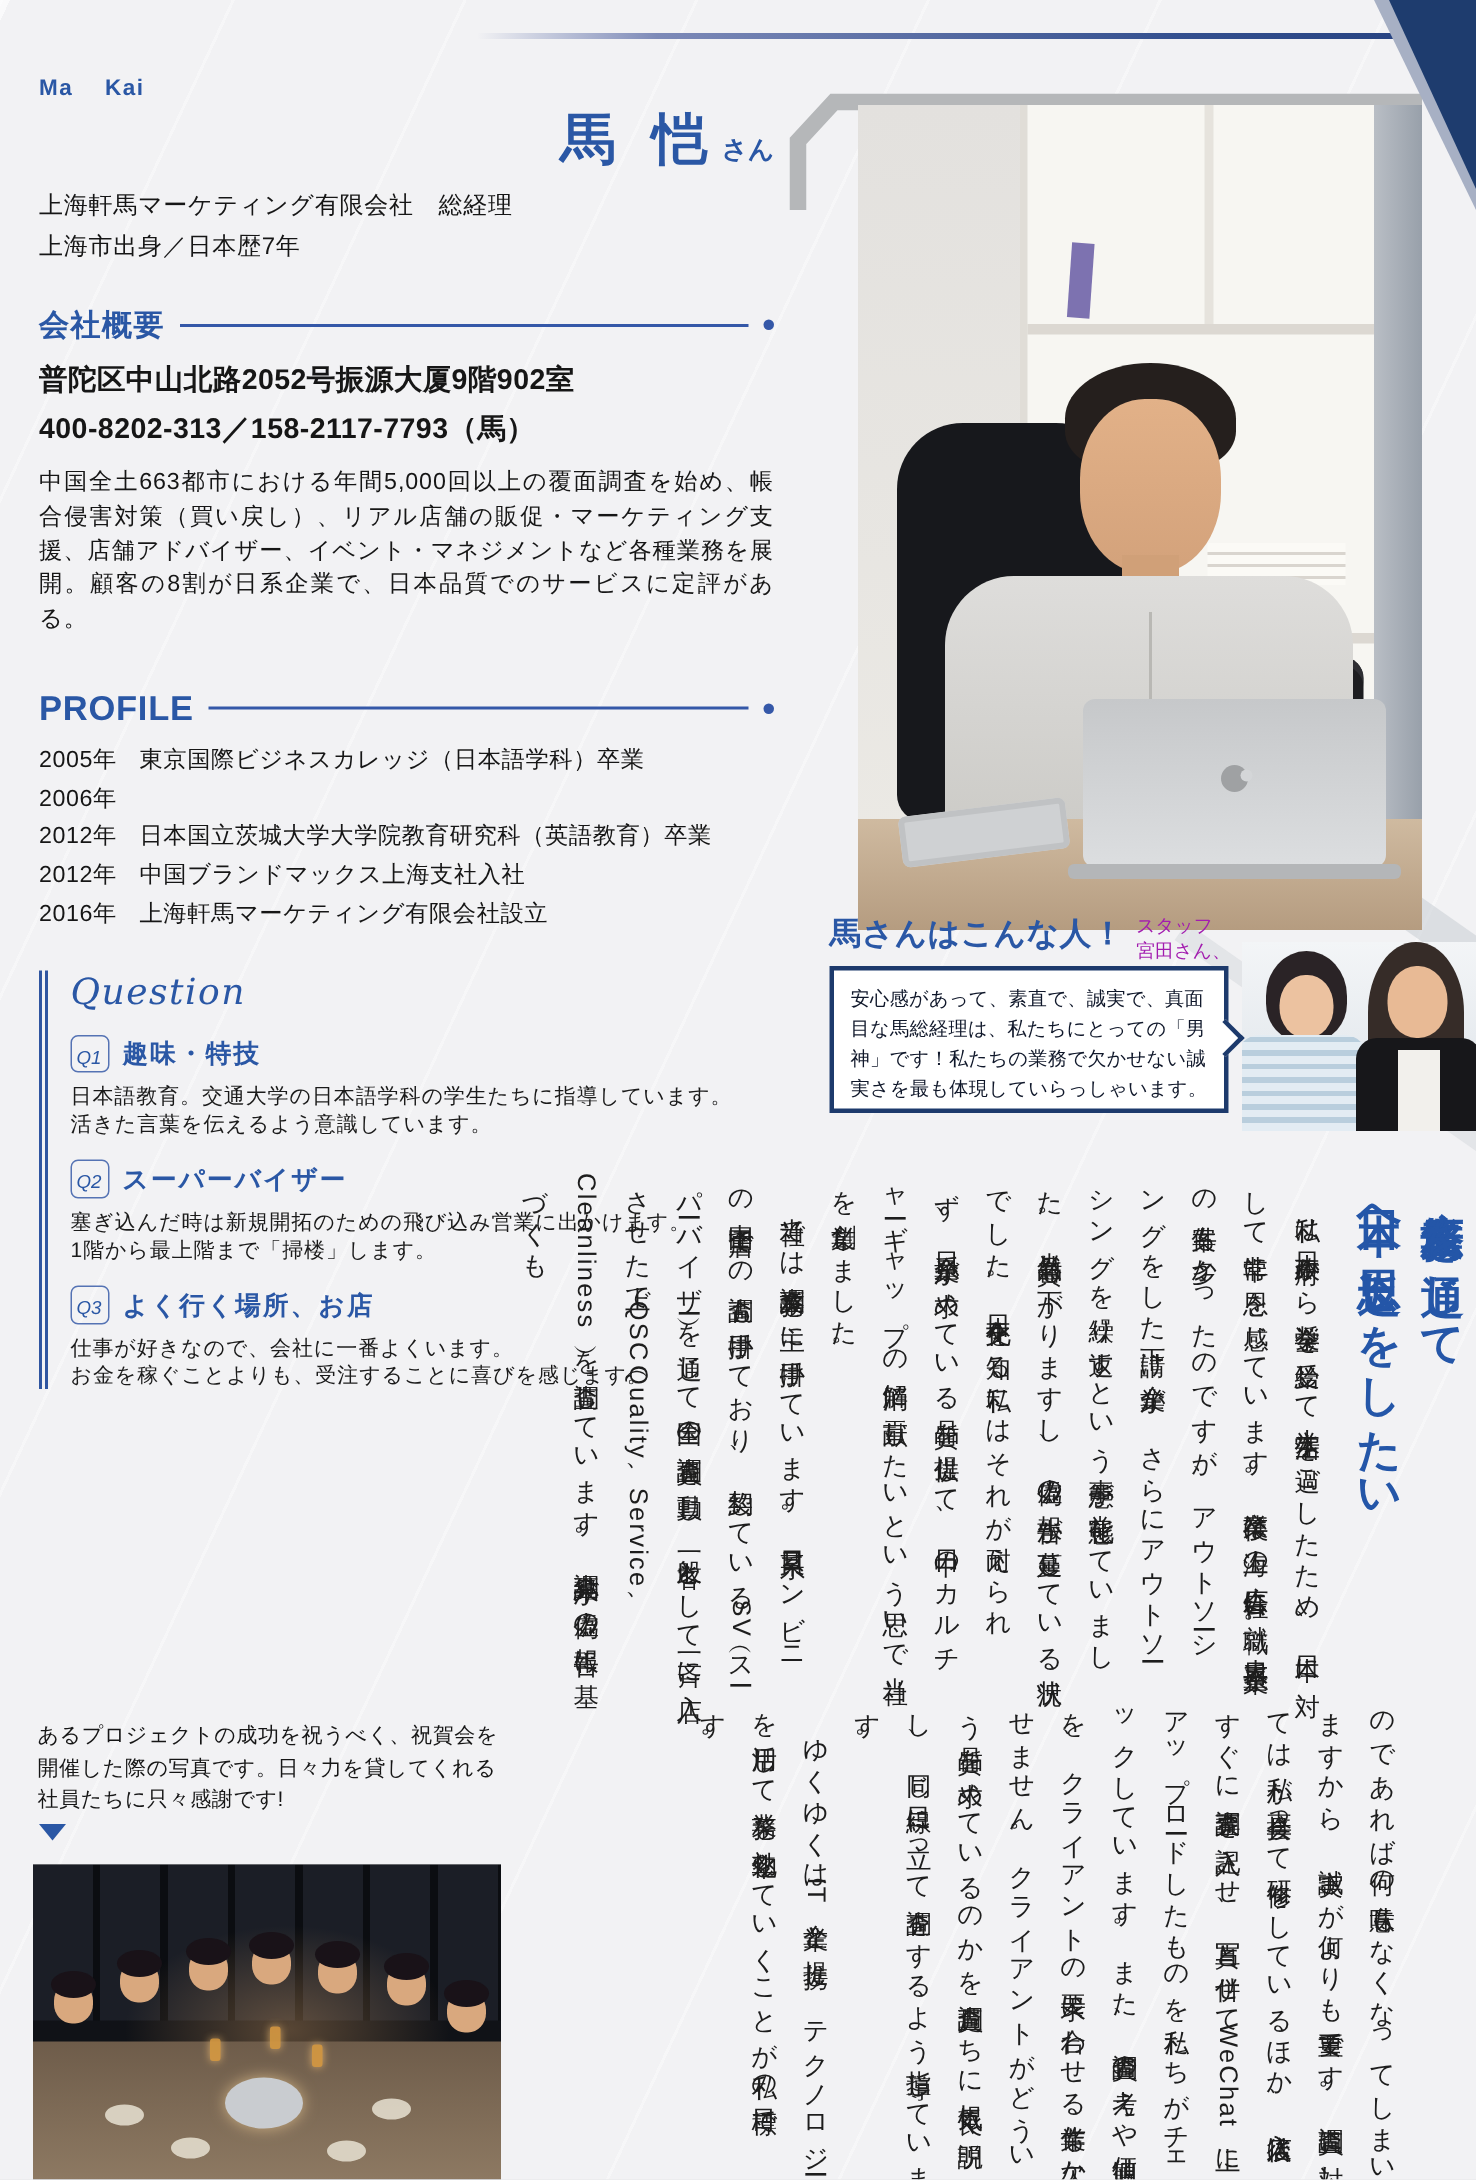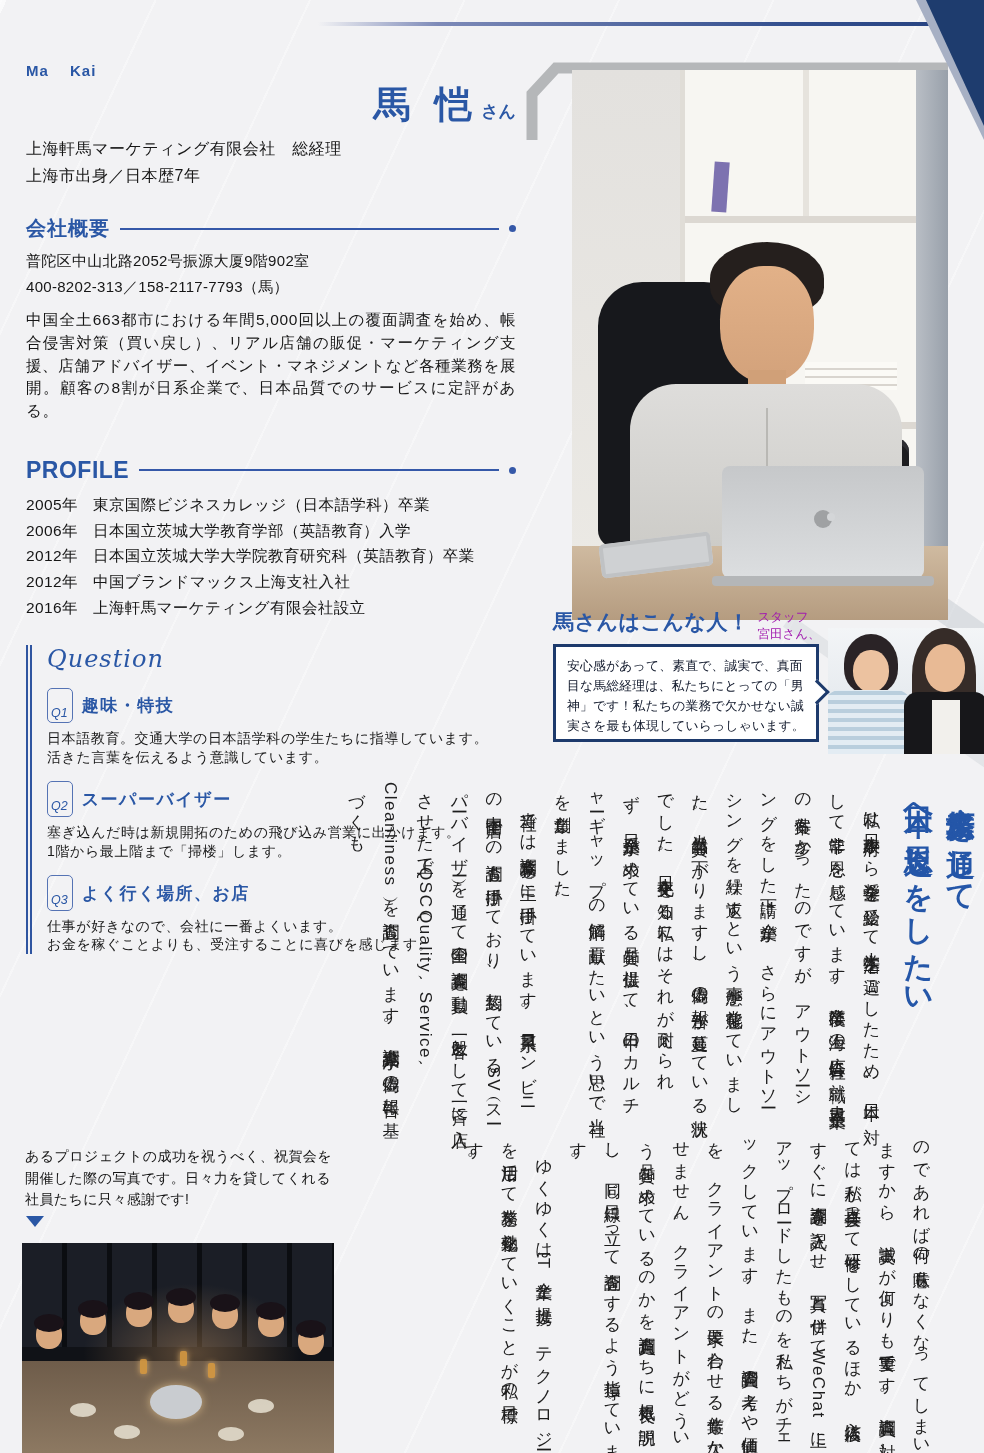--- a/index.html
+++ b/index.html
@@ -23,51 +23,51 @@
     background:#a7b0c4; clip-path:polygon(0 0,100% 0,100% 100%); }
   .corner-navy { position:absolute; top:0; right:0; width:58px; height:126px; z-index:4;
     background:#1e3c6e; clip-path:polygon(0 0,100% 0,100% 100%); }
   .deco-band1 { position:absolute; left:795px; top:585px; width:260px; height:24px; z-index:1;
     background:#c9cdd4; opacity:.55; transform:rotate(35deg); }
   .deco-band2 { position:absolute; left:760px; top:700px; width:300px; height:14px; z-index:1;
     background:#d4d7dc; opacity:.5; transform:rotate(35deg); }
   .frame-svg { position:absolute; left:524px; top:52px; z-index:2; }
 
   
-  .left-col { position:absolute; left:26px; top:62px; width:490px; z-index:5; color:#161616; }
+  .left-col { position:absolute; left:26px; top:50px; width:490px; z-index:5; color:#161616; }
   .romaji { color:#2a57a5; font-weight:bold; font-size:15px; letter-spacing:1px; }
   .romaji .r2 { margin-left:16px; }
   .name-line { margin-top:1px;text-align:right; }
   .name-kanji { font-size:37px; font-weight:bold; color:#2a57a5; letter-spacing:3px; word-spacing:8px; }
   .name-hono { font-size:17px; font-weight:bold; color:#2a57a5; margin-left:2px; }
   .company-line { margin-top:9px; font-size:16px; letter-spacing:.5px; }
   .origin-line  { margin-top:6px; font-size:16px; letter-spacing:.5px; }
 
   .sec-head-row { display:flex; align-items:center; gap:10px; }
   .sec-head { color:#2a57a5; font-weight:bold; }
   .sec-head.jp { font-size:20px; letter-spacing:1px; }
   .sec-head.en { font-size:23px; letter-spacing:.5px; }
   .sec-rule { flex:1; height:2px; background:#3558a8; }
   .sec-dot { width:7px; height:7px; border-radius:50%; background:#3558a8; }
 
   .overview { margin-top:28px; }
-  .overview .addr, .overview .phone { font-size:15px; margin-top:7px; letter-spacing:.3px; }
+  .overview .addr, .overview .phone { font-size:19px; margin-top:7px; letter-spacing:.3px;font-weight:bold; }
   .overview .addr { margin-top:10px; }
   .overview .desc { margin-top:12px; font-size:15.5px; line-height:1.47; text-align:justify; letter-spacing:.6px; }
 
   .profile { margin-top:34px; }
   .profile-rows { margin-top:8px; }
   .profile-row { display:flex; gap:15px; font-size:15.5px; line-height:1.66; letter-spacing:.4px; }
   .profile-row .year { flex:0 0 52px; }
 
   .questions { margin-top:24px; border-left:6px double #2f55a0; padding-left:15px; }
   .q-heading { font-family:"DejaVu Serif", serif; font-style:italic; color:#2a57a5; font-size:24px; letter-spacing:1px; }
   .q-title-row { display:flex; align-items:center; gap:9px; margin-top:15px; }
   .q-badge { font-style:italic; color:#2a57a5; border:1.5px solid #5573b4; border-radius:5px;
-    font-size:12.5px; padding:16px 4px 1px 3px; line-height:1.35; }
+    font-size:12.5px; padding:6px 4px 1px 3px; line-height:1.35; }
   .q-title { color:#2a57a5; font-weight:bold; font-size:17px; letter-spacing:1.5px; }
   .q-answer { margin-top:6px; font-size:14px; line-height:1.32; letter-spacing:.6px; white-space:pre-line; color:#1a1a1a; }
 
   
   .photo-main { position:absolute; left:572px; top:70px; width:376px; height:550px; z-index:3;
     background:linear-gradient(180deg,#e3e1de,#eceae5); overflow:hidden; }
   .pm-cabinet { position:absolute; right:0; top:0; width:32px; height:100%;
     background:linear-gradient(90deg,#b9bec5,#98a0aa); }
   .pm-shelf { position:absolute; left:108px; top:0; width:236px; height:468px; background:#f7f6f2;
     border-left:5px solid #e0ddd7; }
@@ -194,21 +194,20 @@
         <span class="sec-rule"></span>
         <span class="sec-dot"></span>
       </div>
       <div class="profile-rows">
         <div class="profile-row">
           <span class="year">2005年</span>
           <span class="event">東京国際ビジネスカレッジ（日本語学科）卒業</span>
         </div>
         <div class="profile-row">
           <span class="year">2006年</span>
-          <span class="event">日本国立茨城大学教育学部（英語教育）入学</span>
         </div>
         <div class="profile-row">
           <span class="year">2012年</span>
           <span class="event">日本国立茨城大学大学院教育研究科（英語教育）卒業</span>
         </div>
         <div class="profile-row">
           <span class="year">2012年</span>
           <span class="event">中国ブランドマックス上海支社入社</span>
         </div>
         <div class="profile-row">

